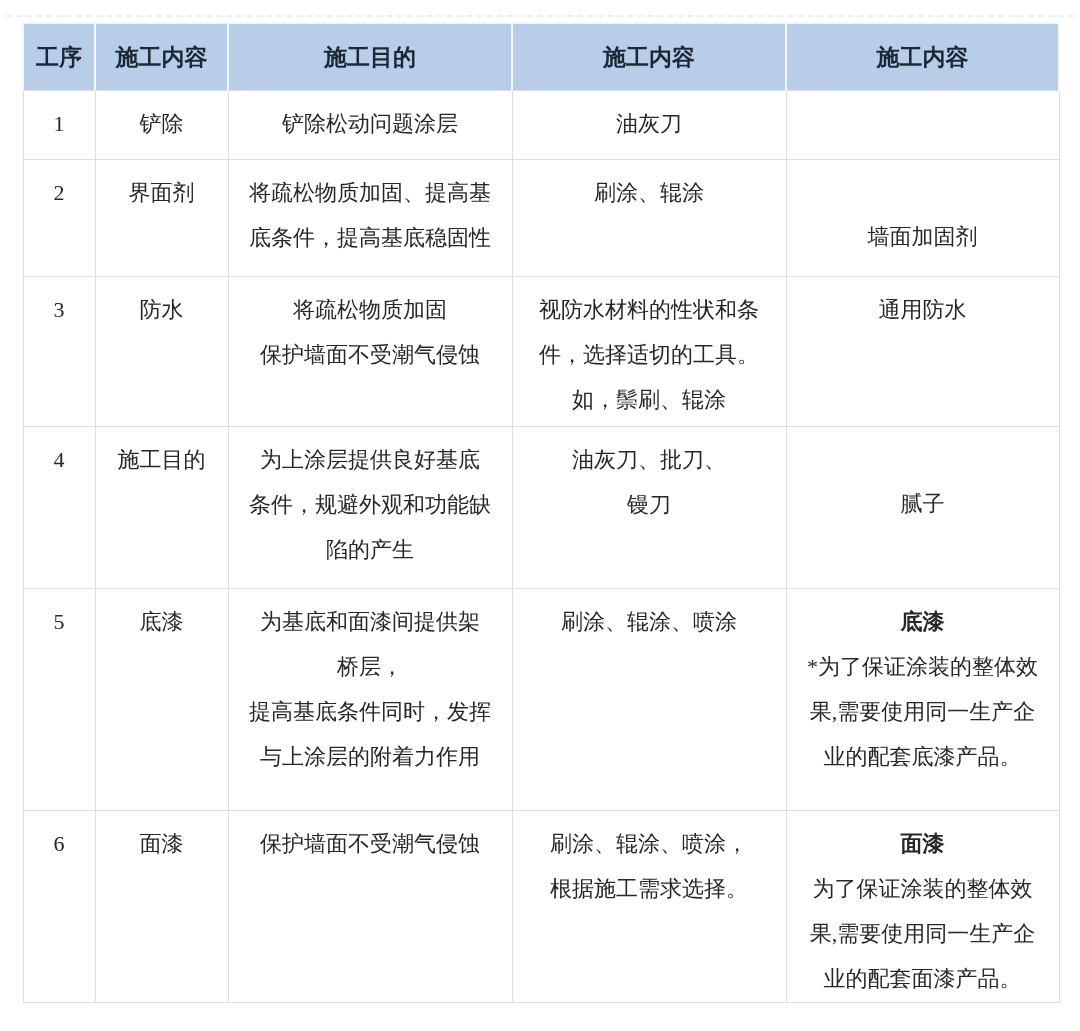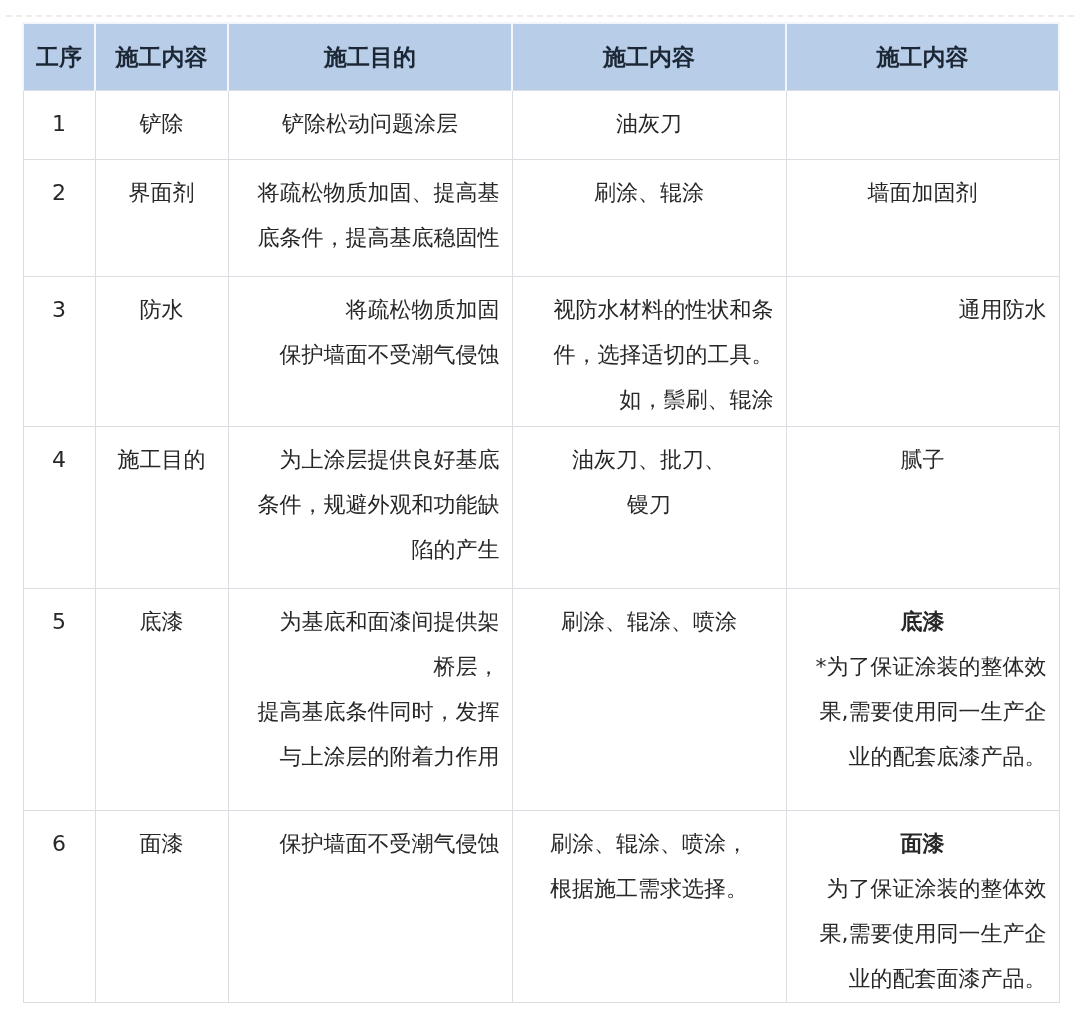--- a/index.html
+++ b/index.html
@@ -11,20 +11,21 @@
     overflow:hidden;
   }
   .edge-top{
     position:absolute;top:15px;left:6px;right:6px;height:0;
     border-top:2px dashed #ececec;
   }
   table.process{
     border-collapse:collapse;
     table-layout:fixed;
     margin:22px 0 0 22px;
+    font-family:Liberation Serif, serif;
   }
   table.process thead th{
     background:#b8cde7;
     color:#1c2736;
     font-size:23px;
     font-weight:bold;
     text-align:center;
     vertical-align:middle;
     height:66px;
     border:2px solid #f3f7fc;
@@ -35,22 +36,22 @@
     border:1px solid #dadde2;
     vertical-align:top;
     font-size:22px;
     line-height:45px;
     color:#272727;
     padding:10px 12px 0 12px;
     white-space:pre-line;
     overflow:hidden;
   }
   td.cell-step, td.cell-content{ text-align:center; }
-  .a-left{ text-align:right; }
-  .a-center{ text-align:center; }
+  .a-left{ text-align:center; }
+  .a-center{ text-align:center;margin-top:44px; }
   .product-title{ font-weight:bold; text-align:center; }
 </style>
 </head>
 <body>
 
 <div class="edge-top"></div>
 
 <table class="process">
   <colgroup>
       <col style="width: 72px;">

